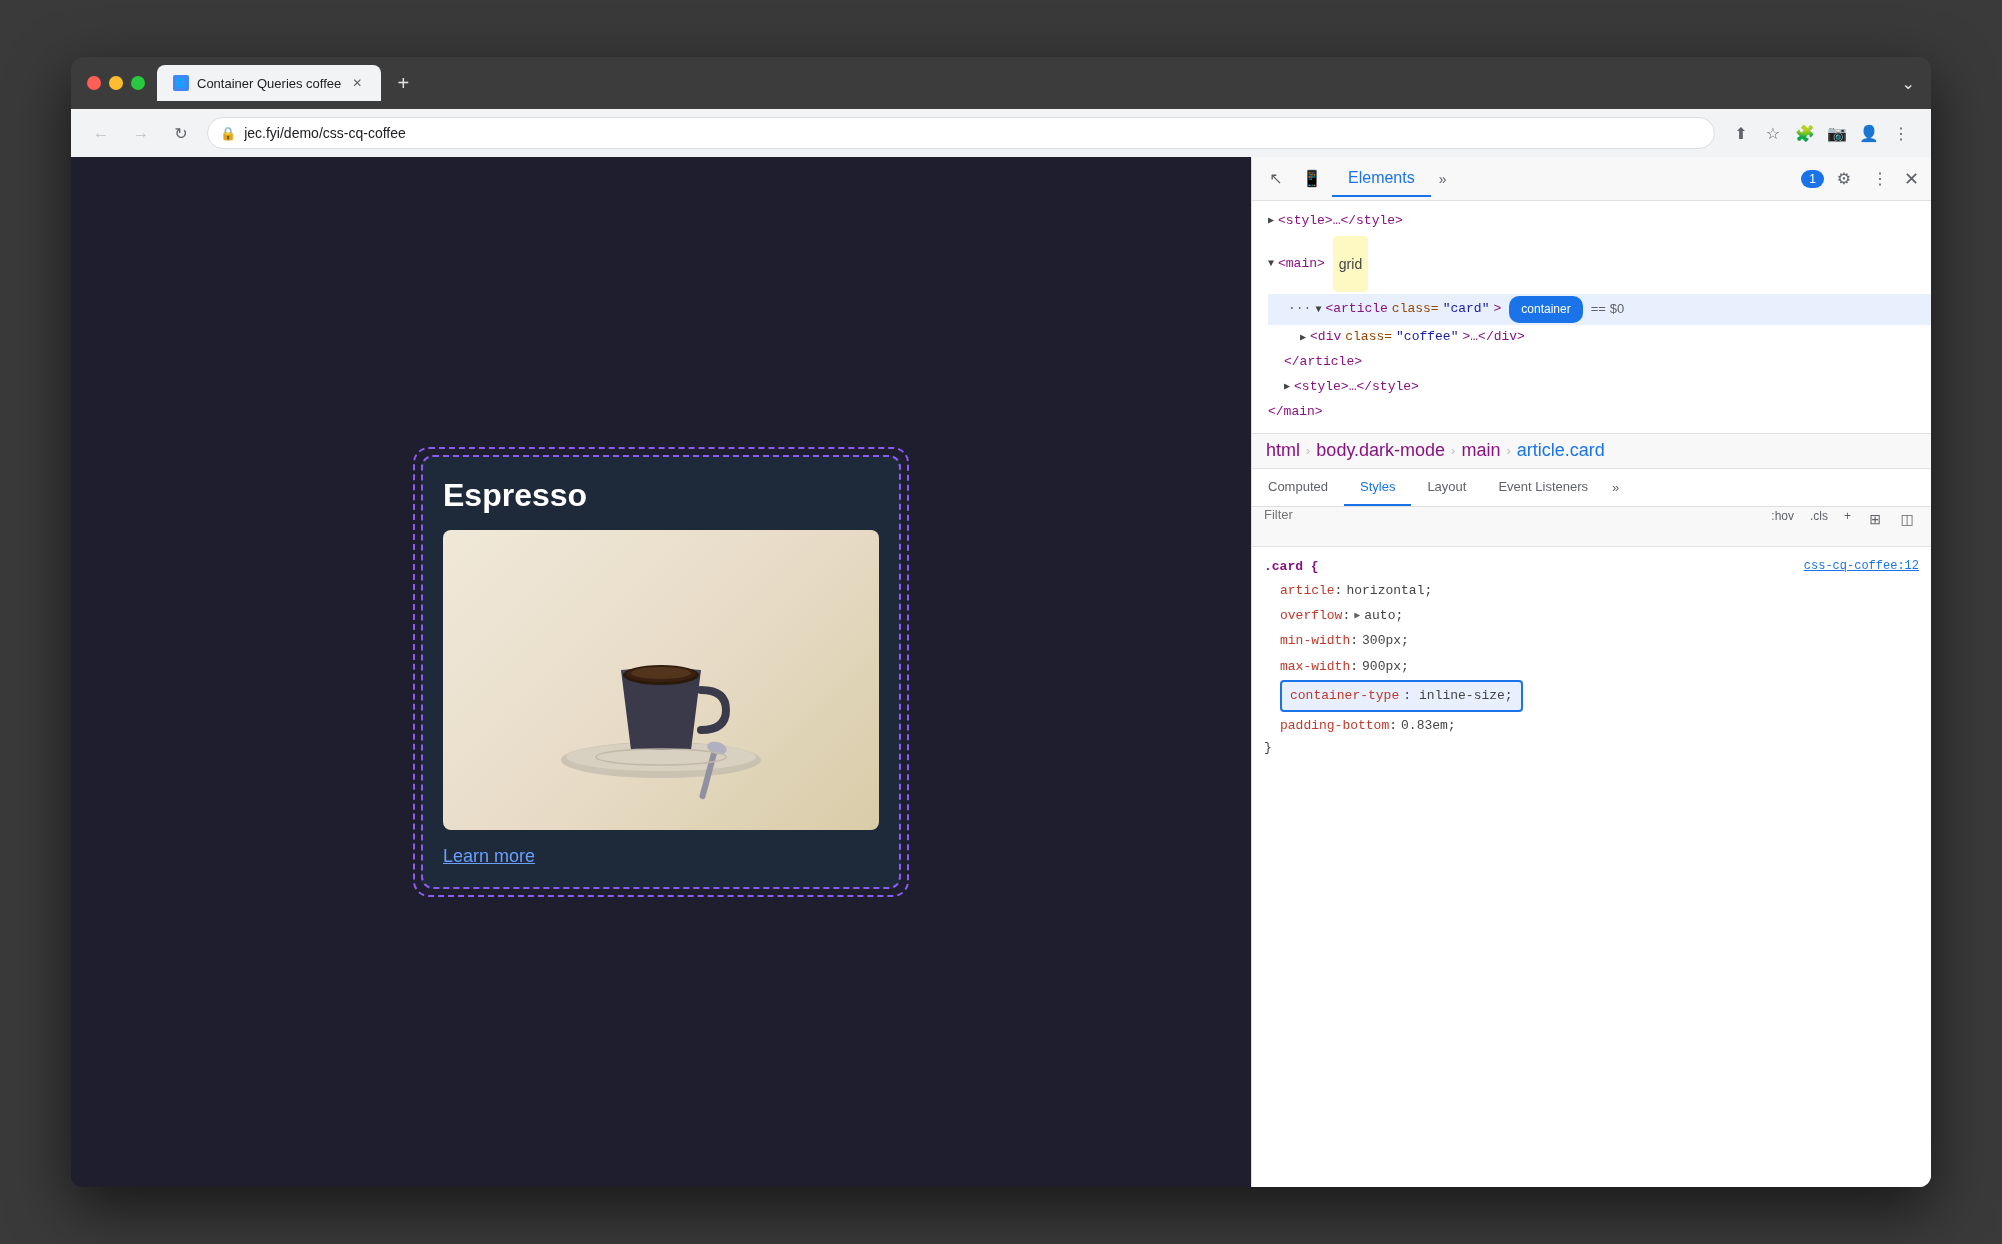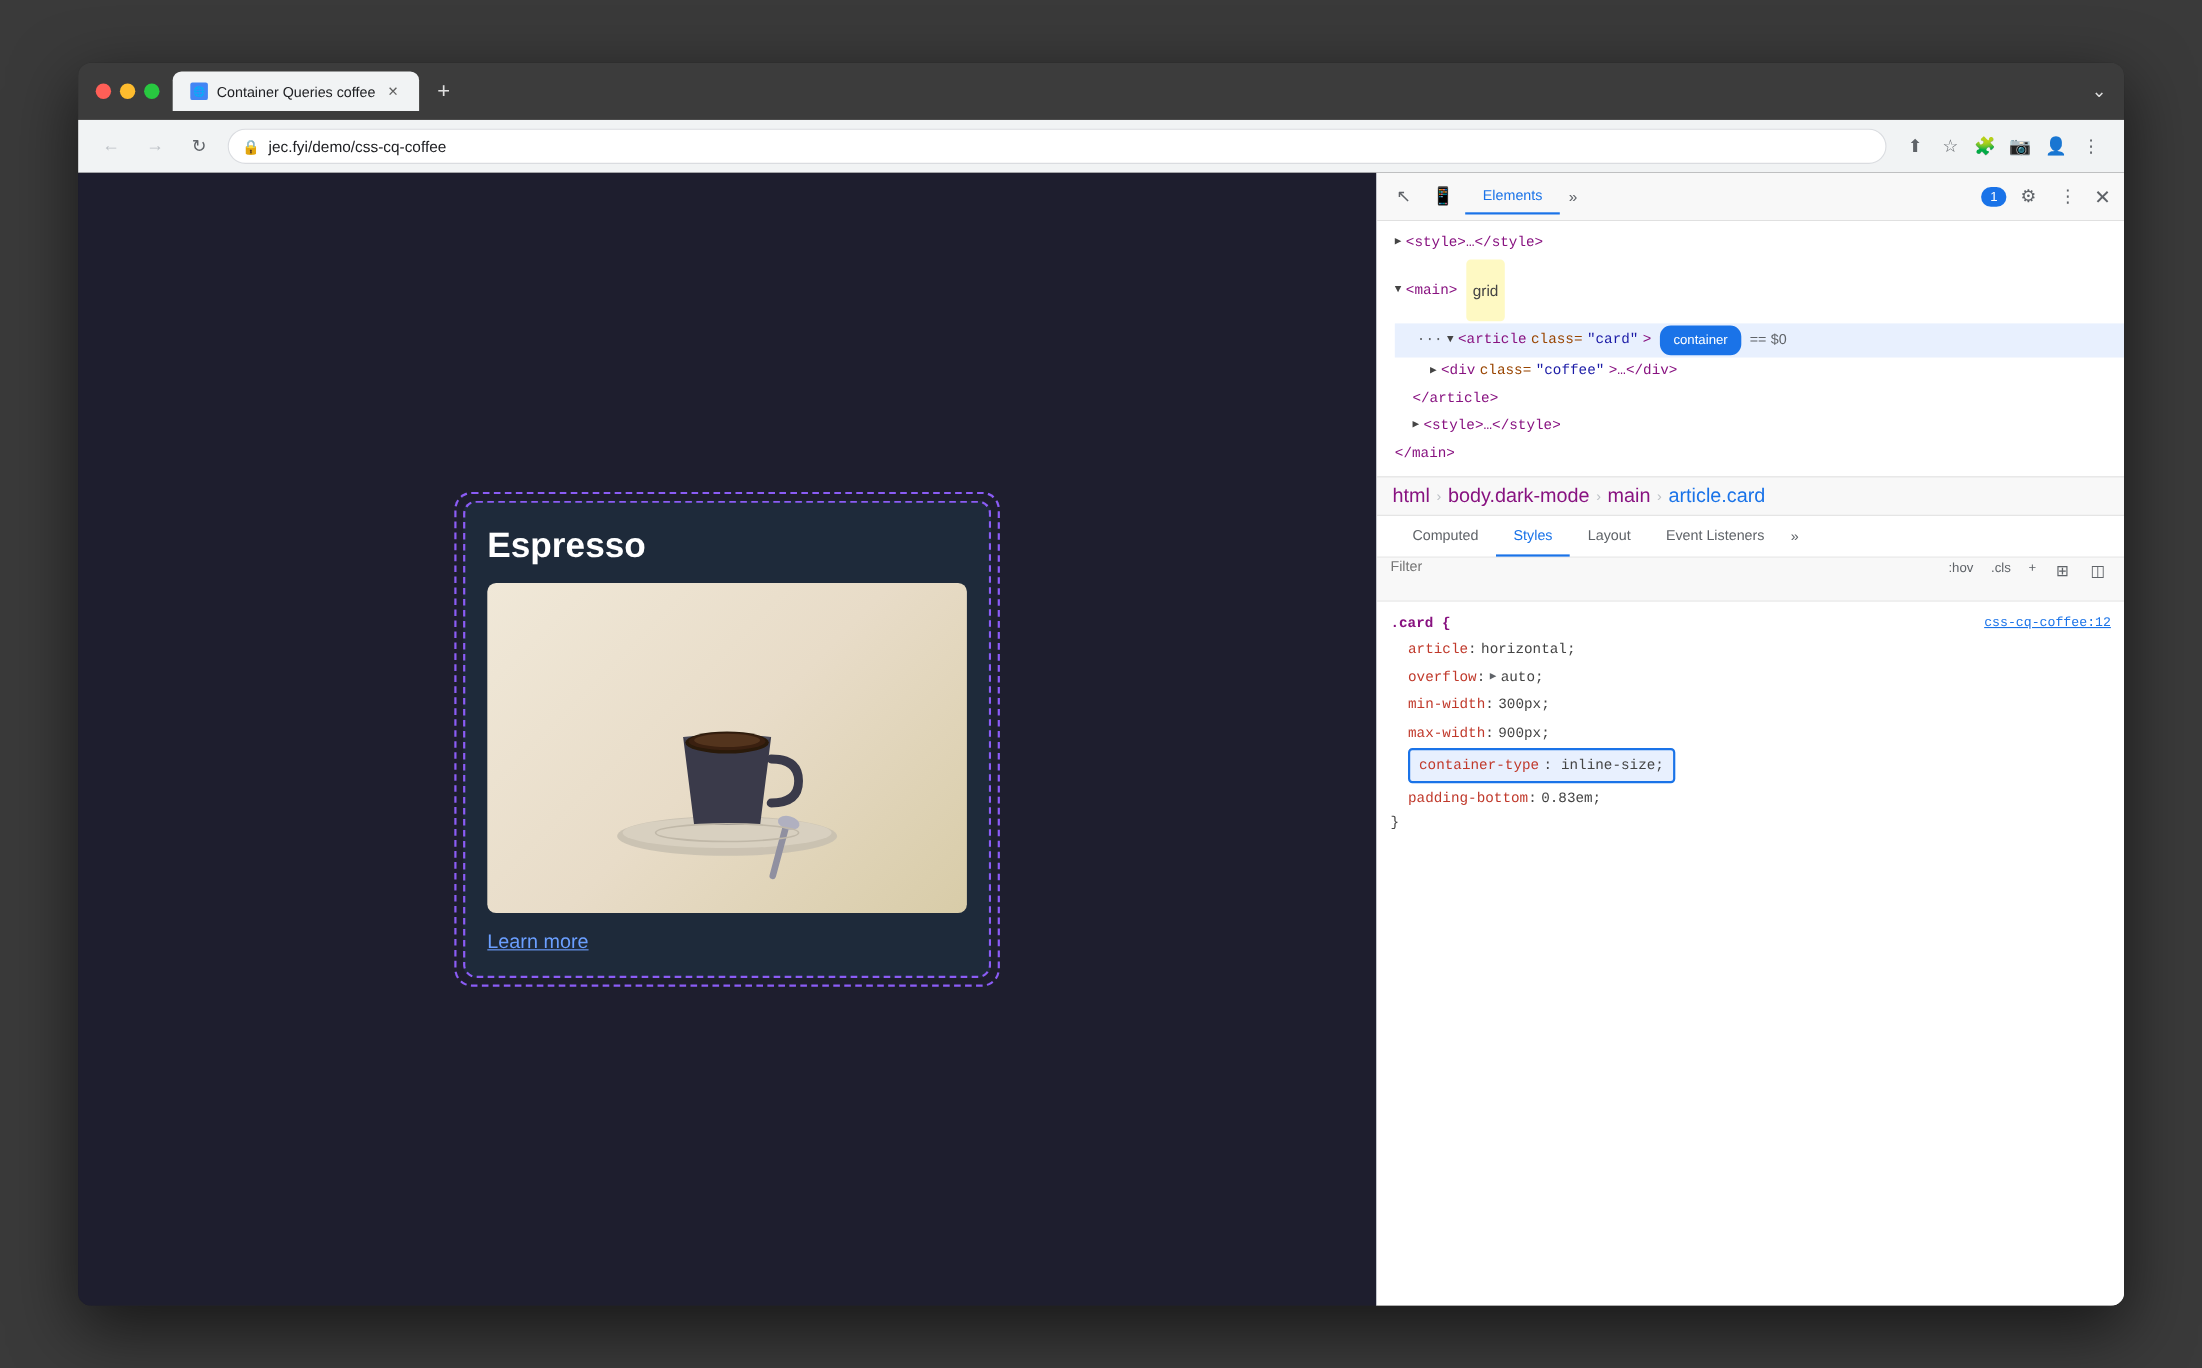--- a/index.html
+++ b/index.html
@@ -276,21 +276,21 @@
       font-size: 16px;
     }
     .dt-tabs {
       display: flex;
       align-items: center;
       gap: 0;
       flex: 1;
     }
     .dt-tab {
       padding: 8px 16px;
-      font-size: 13px;
+      font-size: 16px;
       color: #5f6368;
       cursor: pointer;
       border-bottom: 2px solid transparent;
     }
     .dt-tab.active {
       color: #1a73e8;
       border-bottom: 2px solid #1a73e8;
     }
     .dt-more {
       color: #5f6368;
@@ -402,21 +402,21 @@
       color: #bdc1c6;
       font-size: 13px;
     }
 
     
     .style-tabs {
       background: white;
       border-bottom: 1px solid #e0e0e0;
       display: flex;
       align-items: center;
-      padding: 0 16px;
+      padding: 0 0;
     }
     .style-tab {
       padding: 10px 16px;
       font-size: 13px;
       color: #5f6368;
       cursor: pointer;
       border-bottom: 2px solid transparent;
     }
     .style-tab.active {
       color: #1a73e8;

